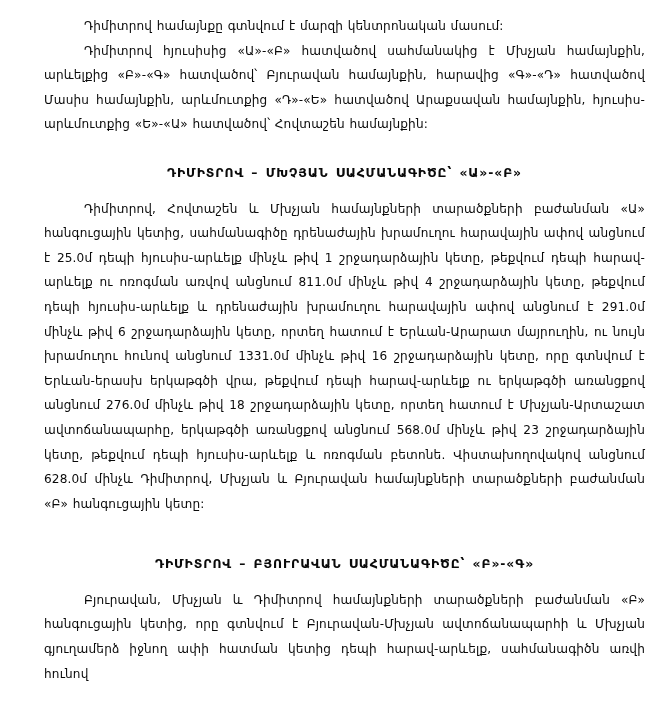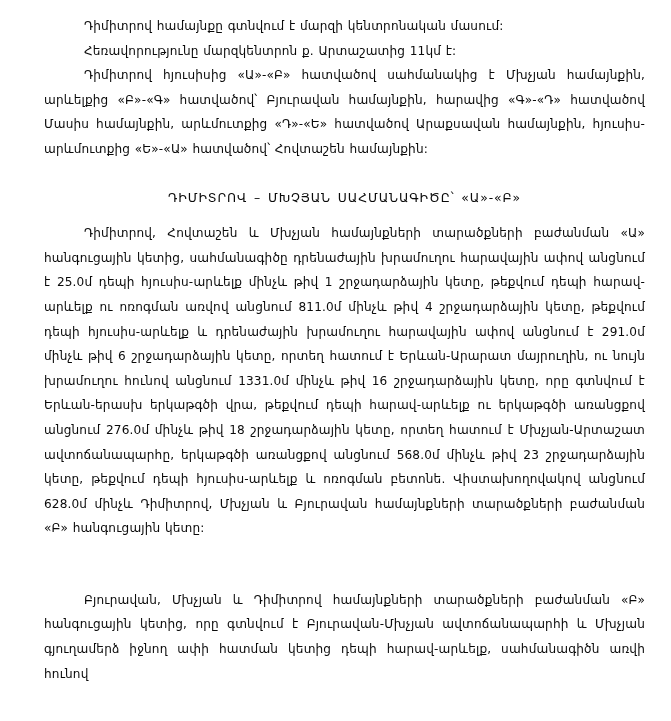--- a/index.html
+++ b/index.html
@@ -40,21 +40,21 @@
     text-align: justify;
   }
 
   .heading {
     margin: 0;
     text-align: center;
     font-size: 12.4px;
     line-height: 24.6px;
     letter-spacing: 0.9px;
     word-spacing: 2px;
-    font-weight: normal;
+    font-weight: bold;
     white-space: nowrap;
   }
 
   .spacer-sm { height: 11px; }
   .spacer-md { height: 24px; }
   .spacer-lg { height: 25px; }
 
   
   .scan {
     -webkit-font-smoothing: none;
@@ -63,37 +63,37 @@
 </style>
 </head>
 <body>
 
 <div id="page">
 
   <div class="doc-body scan">
 
     <p class="para">Դիմիտրով համայնքը գտնվում է մարզի կենտրոնական մասում:</p>
 
-    <p class="para">Հեռավորությունը մարզկենտրոն ք. Արտաշատից 11կմ է:</p>
 
     <p class="para">Դիմիտրով հյուսիսից «Ա»-«Բ» հատվածով սահմանակից է Մխչյան համայնքին, արևելքից «Բ»-«Գ» հատվածով՝ Բյուրավան համայնքին, հարավից «Գ»-«Դ» հատվածով Մասիս համայնքին, արևմուտքից «Դ»-«Ե» հատվածով Արաքսավան համայնքին, հյուսիս-արևմուտքից «Ե»-«Ա» հատվածով՝ Հովտաշեն համայնքին:</p>
 
     <div class="spacer-md"></div>
 
     <h2 class="heading">ԴԻՄԻՏՐՈՎ – ՄԽՉՅԱՆ ՍԱՀՄԱՆԱԳԻԾԸ՝ «Ա»-«Բ»</h2>
 
     <div class="spacer-sm"></div>
 
     <p class="para">Դիմիտրով, Հովտաշեն և Մխչյան համայնքների տարածքների բաժանման «Ա» հանգուցային կետից, սահմանագիծը դրենաժային խրամուղու հարավային ափով անցնում է 25.0մ դեպի հյուսիս-արևելք մինչև թիվ 1 շրջադարձային կետը, թեքվում դեպի հարավ-արևելք ու ոռոգման առվով անցնում 811.0մ մինչև թիվ 4 շրջադարձային կետը, թեքվում դեպի հյուսիս-արևելք և դրենաժային խրամուղու հարավային ափով անցնում է 291.0մ մինչև թիվ 6 շրջադարձային կետը, որտեղ հատում է Երևան-Արարատ մայրուղին, ու նույն խրամուղու հունով անցնում 1331.0մ մինչև թիվ 16 շրջադարձային կետը, որը գտնվում է Երևան-երասխ երկաթգծի վրա, թեքվում դեպի հարավ-արևելք ու երկաթգծի առանցքով անցնում 276.0մ մինչև թիվ 18 շրջադարձային կետը, որտեղ հատում է Մխչյան-Արտաշատ ավտոճանապարհը, երկաթգծի առանցքով անցնում 568.0մ մինչև թիվ 23 շրջադարձային կետը, թեքվում դեպի հյուսիս-արևելք և ոռոգման բետոնե. Վիստախողովակով անցնում 628.0մ մինչև Դիմիտրով, Մխչյան և Բյուրավան համայնքների տարածքների բաժանման «Բ» հանգուցային կետը:</p>
 
     <div class="spacer-sm"></div>
 
 
     <div class="spacer-lg"></div>
 
+    <h2 class="heading">ԴԻՄԻՏՐՈՎ – ԲՅՈՒՐԱՎԱՆ ՍԱՀՄԱՆԱԳԻԾԸ՝ «Բ»-«Գ»</h2>
 
     <div class="spacer-sm"></div>
 
     <p class="para">Բյուրավան, Մխչյան և Դիմիտրով համայնքների տարածքների բաժանման «Բ» հանգուցային կետից, որը գտնվում է Բյուրավան-Մխչյան ավտոճանապարհի և Մխչյան գյուղամերձ իջնող ափի հատման կետից դեպի հարավ-արևելք, սահմանագիծն առվի հունով</p>
 
   </div>
 
 </div>
 
 </body></html>

